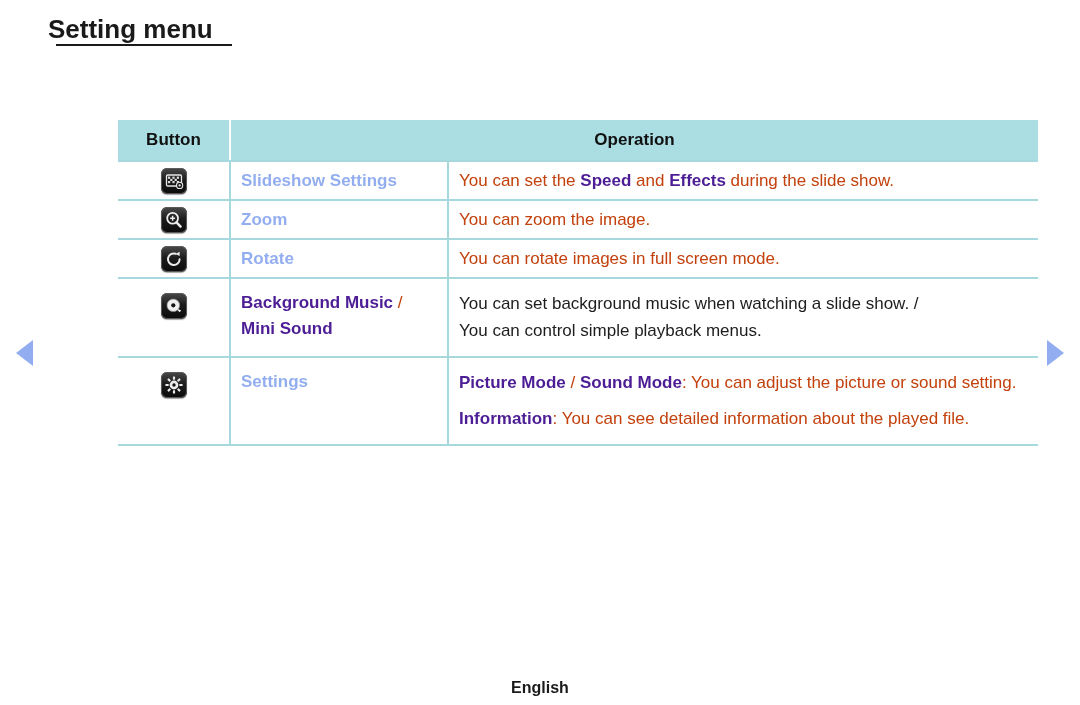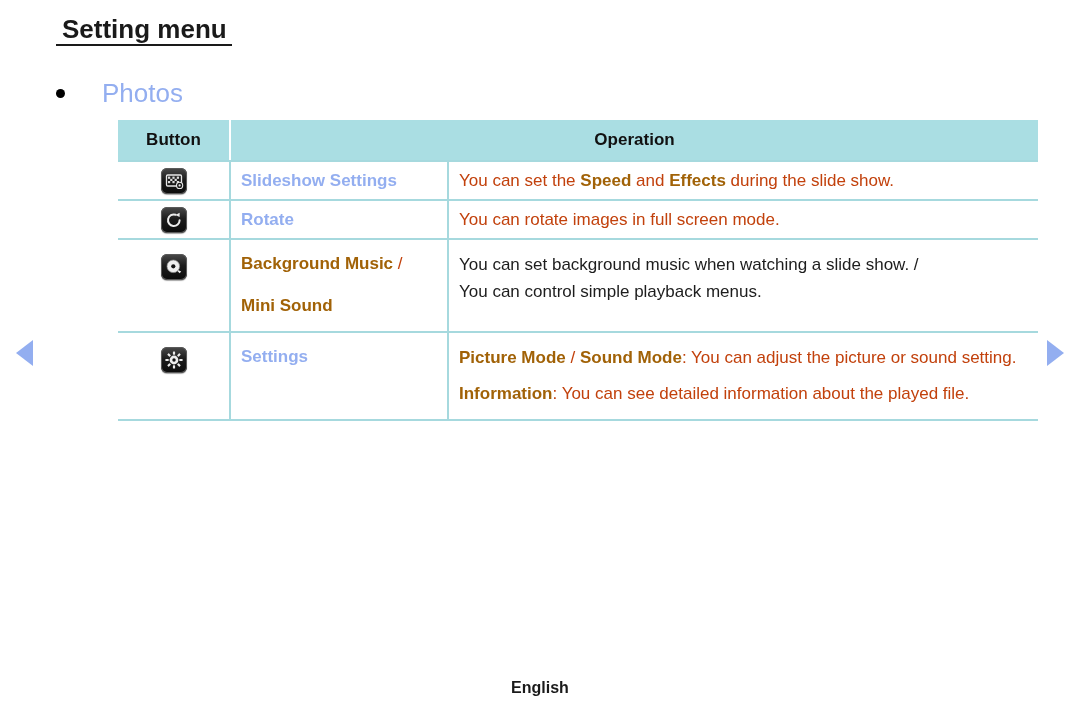--- a/index.html
+++ b/index.html
@@ -12,21 +12,21 @@
   }
   .page {
     position: relative;
     width: 1080px; height: 705px;
     background: #ffffff;
   }
 
   
   .page-title {
     position: absolute;
-    left: 62px; top: 14px;
+    left: 48px; top: 14px;
     font-size: 26px;
     font-weight: bold;
     color: #1a1a1a;
     letter-spacing: 0px;
     line-height: 30px;
     text-align: right;
   }
   .title-rule {
     position: absolute;
     left: 56px; top: 44px;
@@ -103,21 +103,21 @@
   }
   td.cell-op {
     padding: 11px 10px 12px 10px;
     font-size: 17px;
     color: #1d1d1d;
     line-height: 27px;
   }
   td.cell-op p { margin: 0 0 9px 0; }
   td.cell-op p:last-child { margin-bottom: 0; }
 
-  .hl { color: #a16207; font-weight: bold; margin-top: 16px; }
+  .hl { color: #4c1d95; font-weight: bold; }
   .plain { color: #c2410c; font-weight: normal; }
 
   
   tr.r-center td.cell-icon { vertical-align: middle; padding-top: 0; }
   tr.r-center td.cell-name,
   tr.r-center td.cell-op { vertical-align: middle; padding-top: 0; padding-bottom: 0; height: 39px; }
 
   
   .icon-btn {
     display: inline-block;
@@ -162,24 +162,20 @@
   }
 </style>
 </head>
 <body>
 
 <div class="page">
 
   <div class="page-title">Setting menu</div>
   <div class="title-rule"></div>
 
-  <div class="section-head">
-    <span class="bullet"></span>
-    <span class="section-title">Photos</span>
-  </div>
 
   <table class="tbl">
     <colgroup>
       <col class="c-btn">
         <col class="c-name">
         <col class="c-op">
     </colgroup>
     <thead>
       <tr>
         <th class="th-btn">Button</th>
@@ -207,20 +203,36 @@
               <circle cx="18.6" cy="17.4" r="1.1" fill="#e8e8e8"></circle>
             </svg>
           </span>
         </td>
         <td class="cell-name">Slideshow Settings</td>
         <td class="cell-op">
           <span class="plain">You can set the </span><span class="hl">Speed</span><span class="plain"> and </span><span class="hl">Effects</span><span class="plain"> during the slide show.</span>
         </td>
       </tr>
 
+      <tr class="r-center">
+        <td class="cell-icon">
+          <span class="icon-btn">
+            <svg width="26" height="26" viewBox="0 0 26 26">
+              <circle cx="11.6" cy="11.3" r="5.4" fill="none" stroke="#ececec" stroke-width="1.8"></circle>
+              <line x1="15.5" y1="15.3" x2="19.6" y2="19.6" stroke="#ececec" stroke-width="2.4" stroke-linecap="round"></line>
+              <line x1="9.1" y1="11.3" x2="14.1" y2="11.3" stroke="#ececec" stroke-width="1.5"></line>
+              <line x1="11.6" y1="8.8" x2="11.6" y2="13.8" stroke="#ececec" stroke-width="1.5"></line>
+            </svg>
+          </span>
+        </td>
+        <td class="cell-name">Zoom</td>
+        <td class="cell-op">
+          <span class="plain">You can zoom the image.</span>
+        </td>
+      </tr>
 
       <tr class="r-center">
         <td class="cell-icon">
           <span class="icon-btn">
             <svg width="26" height="26" viewBox="0 0 26 26">
               <path d="M18.6 13.2 A5.8 5.8 0 1 1 14.6 7.7" fill="none" stroke="#ececec" stroke-width="2" stroke-linecap="round"></path>
               <polygon points="18.6,5.8 18.6,10.0 14.4,7.9" fill="#ececec"></polygon>
             </svg>
           </span>
         </td>

